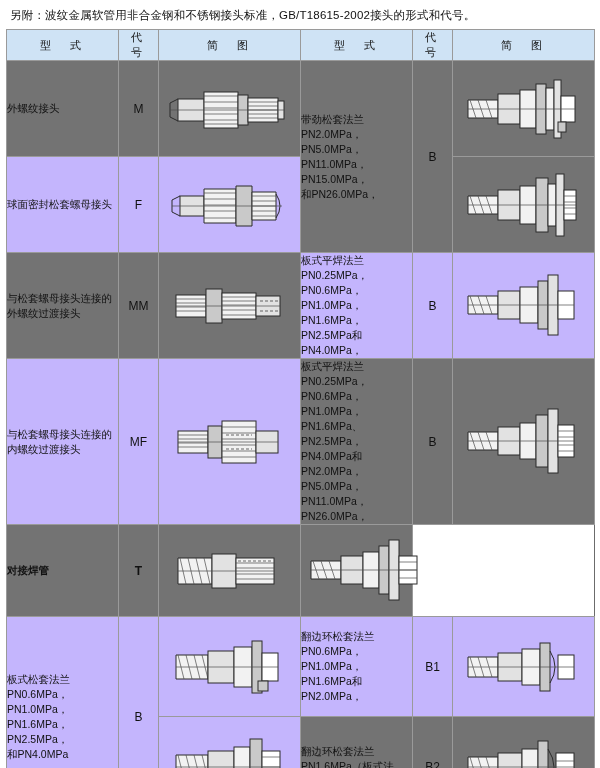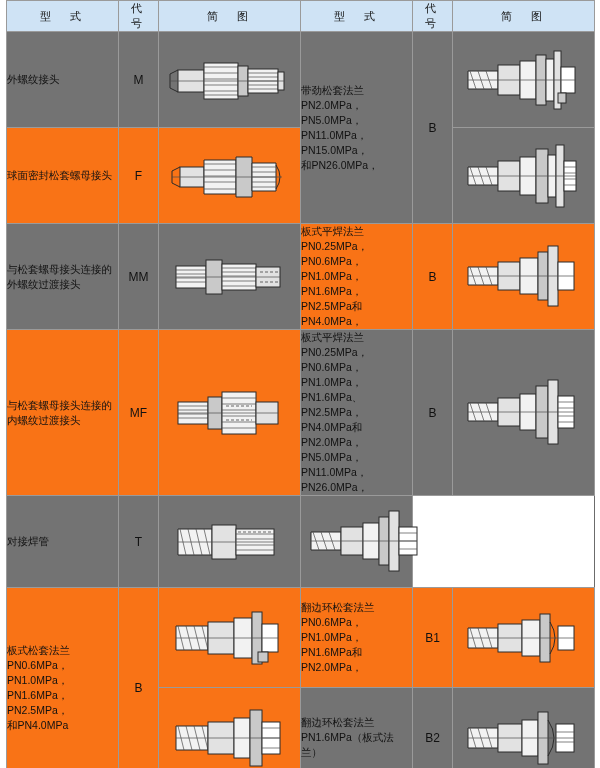--- a/index.html
+++ b/index.html
@@ -52,39 +52,40 @@
     text-align:left;
   }
   .cell-code{
     text-align:center;
     font-size:12px;
   }
   .cell-fig{
     text-align:center;
     padding:2px 0;
   }
-  .yellow{background:#f97316;}
+  .yellow{background:#c4b5fd;}
   .white{background:#737373;}
 
   .fig{display:block;margin:0 auto;}
 
   
   .ln{stroke:#2b2b2b;stroke-width:1;fill:none;}
   .ln-thin{stroke:#4a4a4a;stroke-width:0.7;fill:none;}
   .fill-lt{fill:#f2f2f2;stroke:#2b2b2b;stroke-width:1;}
   .fill-md{fill:#e2e2e2;stroke:#2b2b2b;stroke-width:1;}
   .fill-dk{fill:#c9c9c9;stroke:#2b2b2b;stroke-width:1;}
   .fill-w{fill:#ffffff;stroke:#2b2b2b;stroke-width:1;}
   .dash{stroke:#2b2b2b;stroke-width:0.7;fill:none;stroke-dasharray:3 2;}
 </style>
 </head>
 <body>
 
 <div class="page">
 
+  <div class="title">另附：波纹金属软管用非合金钢和不锈钢接头标准，GB/T18615-2002接头的形式和代号。</div>
 
   <table class="main">
     <colgroup>
       <col class="c-name">
         <col class="c-code">
         <col class="c-fig">
       <col class="c-name">
         <col class="c-code">
         <col class="c-fig">
     </colgroup>
@@ -235,21 +236,21 @@
             <rect x="62" y="22" width="16" height="36" class="fill-lt"></rect>
             <rect x="78" y="14" width="12" height="52" class="fill-dk"></rect>
             <rect x="90" y="8" width="10" height="64" class="fill-md"></rect>
             <rect x="100" y="24" width="16" height="32" class="fill-w"></rect>
             <path class="ln-thin" d="M100 30 H116 M100 36 H116 M100 44 H116 M100 50 H116"></path>
             <path class="ln-thin" d="M10 40 H116"></path>
           </svg>
         </td>
       </tr>
 
-      <tr style="height:92px;">
+      <tr style="height:92px;font-weight:bold;">
         <td class="cell-name white">对接焊管</td>
         <td class="cell-code white">T</td>
         <td class="cell-fig white">
           <svg class="fig" width="132" height="82" viewBox="0 0 132 82">
             <path class="fill-lt" d="M14 28 H48 V54 H14 Z"></path>
             <path class="ln-thin" d="M16 28 L22 54 M24 28 L30 54 M32 28 L38 54 M40 28 L46 54"></path>
             <rect x="48" y="24" width="24" height="34" class="fill-md"></rect>
             <rect x="72" y="28" width="38" height="26" class="fill-lt"></rect>
             <path class="ln-thin" d="M72 33 H110 M72 38 H110 M72 44 H110 M72 49 H110"></path>
             <path class="dash" d="M74 31 H108"></path>

